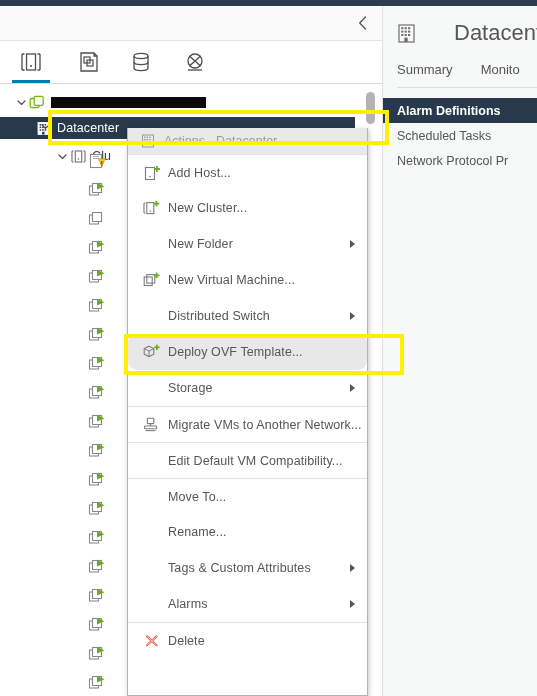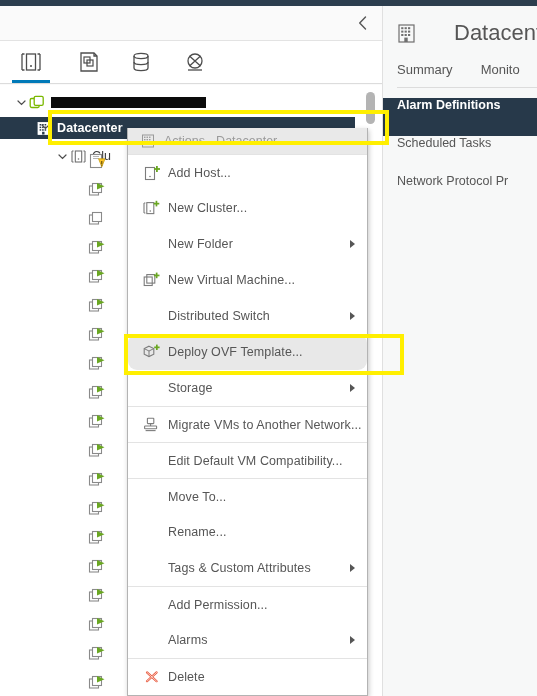--- a/index.html
+++ b/index.html
@@ -90,21 +90,21 @@
     background:#0b0b0b;
     vertical-align:middle;
     font-size:0; color:transparent;
   }
 
   .row-datacenter {
     background:#27394a;
     color:#ffffff;
     height:22px;
   }
-  .row-datacenter .row-label { color:#fff; font-weight:700; }
+  .row-datacenter .row-label { color:#fff; font-weight:400; }
 
   
   .callout {
     position:absolute;
     border:4px solid #ffef00;
     pointer-events:none;
     z-index:60;
   }
 
   
@@ -195,21 +195,21 @@
     font-size:13px; color:#565656;
     margin-right:28px;
     cursor:pointer;
   }
   .rp-tabs-line {
     position:absolute; left:14px; top:81px; right:0; height:1px;
     background:#dcdcdc;
   }
   .rp-list { position:absolute; left:0; top:92px; width:155px; }
   .rp-li {
-    height:38px; display:flex; align-items:flex-start;
+    height:25px; display:flex; align-items:center;
     padding-left:14px;
     font-size:12.5px; color:#565656;
     white-space:nowrap; cursor:pointer;
   }
   .rp-li.selected {
     background:#27394a; color:#ffffff; font-weight:600;
   }
 </style>
 </head>
 <body>
@@ -634,24 +634,20 @@
       <span class="mi-icon empty"></span>
       <span class="mi-label">Rename...</span>
     </div>
 
     <div class="ctx-item">
       <span class="mi-icon empty"></span>
       <span class="mi-label">Tags &amp; Custom Attributes</span>
       <span class="mi-arrow"></span>
     </div>
 
-    <div class="ctx-item sep-top">
-      <span class="mi-icon empty"></span>
-      <span class="mi-label">Add Permission...</span>
-    </div>
 
     <div class="ctx-item">
       <span class="mi-icon empty"></span>
       <span class="mi-label">Alarms</span>
       <span class="mi-arrow"></span>
     </div>
 
     <div class="ctx-item sep-top">
       <span class="mi-icon">
         <svg width="16" height="16" viewBox="0 0 16 16">

